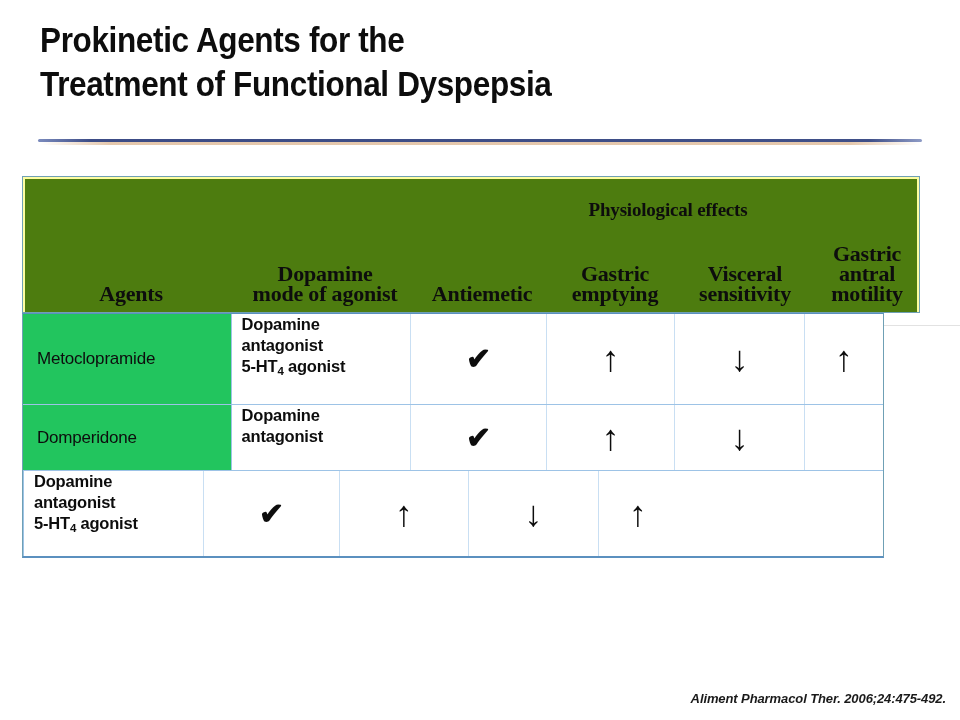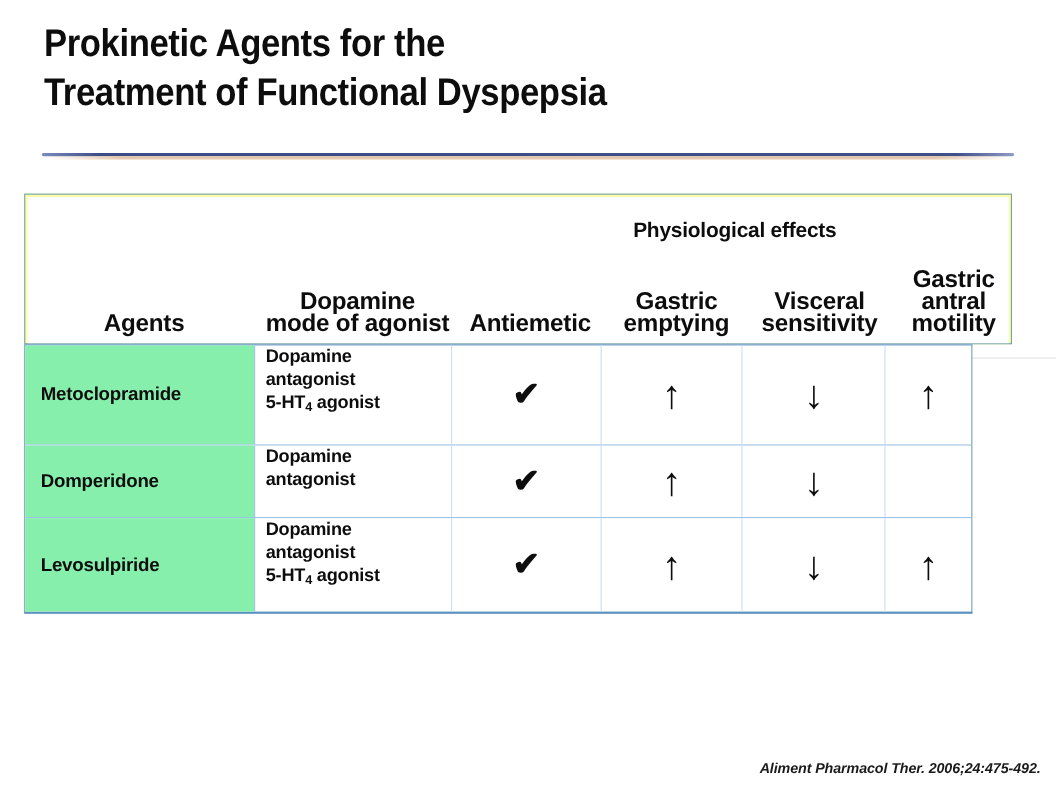--- a/index.html
+++ b/index.html
@@ -72,21 +72,22 @@
   #thead {
     position: relative;
     height: 137px;
     background: #fdfda2;
     border: 1px solid #6fa0b5;
     box-sizing: border-box;
   }
   #thead-inner {
     position: absolute;
     left: 2px; top: 2px; right: 2px; bottom: 0;
-    background: #ffffff;
+    background: #4d7c0f;
+    font-family: Liberation Serif, serif;
   }
   #group-label {
     position: absolute;
     left: 388px;
     top: 20px;
     width: 510px;
     text-align: center;
     font-size: 19px;
     font-weight: bold;
     color: #0d0d0d;
@@ -125,27 +126,27 @@
     display: flex;
     box-sizing: border-box;
   }
   .trow + .trow { border-top: 1px solid #9dc3e6; }
   #row-0 { height: 90px; }
   #row-1 { height: 66px; }
   #row-2 { height: 86px; }
 
   .cell-agent {
     width: 208px;
-    background: #86efac;
+    background: #22c55e;
     display: flex;
     align-items: center;
     padding-left: 14px;
     box-sizing: border-box;
     font-size: 17px;
-    font-weight: bold;
+    font-weight: normal;
     color: #0d0d0d;
     letter-spacing: -0.2px;
   }
   .cell-mode {
     width: 180px;
     box-sizing: border-box;
     border-left: 1px solid #9dc3e6;
     display: flex;
     align-items: flex-start;
     padding-left: 10px;
@@ -292,21 +293,20 @@
         </div>
       <div class="cell-sym c-visceral">
           <span class="sym-arrow">↓</span>
         </div>
       <div class="cell-sym c-antral">
           <span class="sym-arrow"></span>
         </div>
     </div>
 
     <div class="trow" id="row-2">
-      <div class="cell-agent">Levosulpiride</div>
       <div class="cell-mode">
         <div>
           <div>Dopamine</div>
           <div>antagonist</div>
           <div><span>5-HT</span><sub>4</sub><span> agonist</span></div>
         </div>
       </div>
       <div class="cell-sym c-antiemetic">
           <span class="sym-check">✔</span>
         </div>

